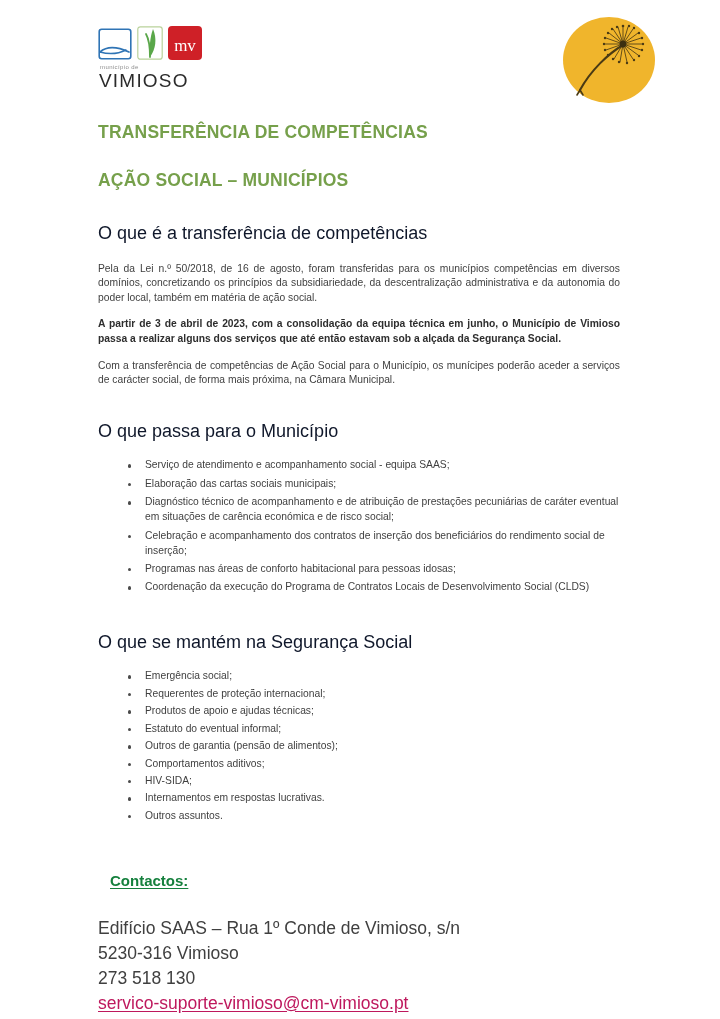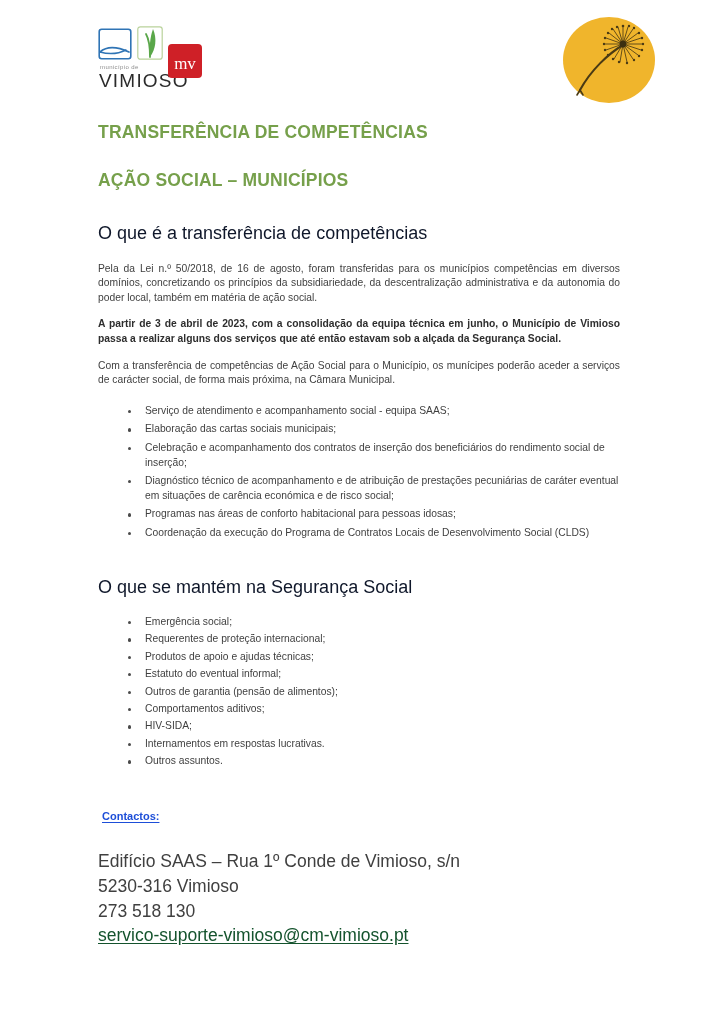--- a/index.html
+++ b/index.html
@@ -44,21 +44,21 @@
     height: 32px;
     position: relative;
   }
   .mark-leaf {
     width: 26px;
     height: 34px;
     position: relative;
   }
   .mark-mv {
     width: 34px;
-    height: 16px;
+    height: 34px;
     position: relative;
   }
   .logo-municipio {
     font-size: 6px;
     letter-spacing: 0.4px;
     color: #8d8d8d;
     margin-top: 4px;
     margin-left: 2px;
     font-family: "Liberation Sans", sans-serif;
   }
@@ -147,37 +147,37 @@
     border-radius: 50%;
   }
   ul.bullets.dense li { margin-bottom: 2.5px; }
 
   
   .contacts-wrap {
     margin-left: 98px;
     padding-top: 34px;
   }
   .contacts-title {
-    font-size: 11px;
+    font-size: 15px;
     font-weight: bold;
-    color: #1d4ed8;
+    color: #15803d;
     text-decoration: underline;
     text-underline-offset: 2px;
-    margin: 4px;
+    margin: 12px;
     line-height: 1.2;
   }
   .contacts-lines {
     margin-top: 26px;
     font-size: 17.5px;
     line-height: 1.42;
     color: #404040;
   }
   .contacts-lines div { white-space: nowrap; }
   .email-link {
-    color: #14532d;
+    color: #be185d;
     text-decoration: underline;
     text-underline-offset: 2px;
   }
 </style>
 </head>
 <body>
 
 <div class="page">
 
   <div class="header">
@@ -272,26 +272,27 @@
   <h1 class="doc-title title-2">AÇÃO SOCIAL – MUNICÍPIOS</h1>
 
   <h2 class="section-heading sh-1">O que é a transferência de competências</h2>
 
   <p class="para first">Pela da Lei n.º 50/2018, de 16 de agosto, foram transferidas para os municípios competências em diversos domínios, concretizando os princípios da subsidiariedade, da descentralização administrativa e da autonomia do poder local, também em matéria de ação social.</p>
 
   <p class="para spaced bold">A partir de 3 de abril de 2023, com a consolidação da equipa técnica em junho, o Município de Vimioso passa a realizar alguns dos serviços que até então estavam sob a alçada da Segurança Social.</p>
 
   <p class="para spaced">Com a transferência de competências de Ação Social para o Município, os munícipes poderão aceder a serviços de carácter social, de forma mais próxima, na Câmara Municipal.</p>
 
+  <h2 class="section-heading sh-2">O que passa para o Município</h2>
 
   <ul class="bullets tight">
     <li>Serviço de atendimento e acompanhamento social - equipa SAAS;</li>
     <li>Elaboração das cartas sociais municipais;</li>
+    <li>Diagnóstico técnico de acompanhamento e de atribuição de prestações pecuniárias de caráter eventual em situações de carência económica e de risco social;</li>
     <li>Celebração e acompanhamento dos contratos de inserção dos beneficiários do rendimento social de inserção;</li>
-    <li>Diagnóstico técnico de acompanhamento e de atribuição de prestações pecuniárias de caráter eventual em situações de carência económica e de risco social;</li>
     <li>Programas nas áreas de conforto habitacional para pessoas idosas;</li>
     <li>Coordenação da execução do Programa de Contratos Locais de Desenvolvimento Social (CLDS)</li>
   </ul>
 
   <h2 class="section-heading sh-3">O que se mantém na Segurança Social</h2>
 
   <ul class="bullets tight dense">
     <li>Emergência social;</li>
     <li>Requerentes de proteção internacional;</li>
     <li>Produtos de apoio e ajudas técnicas;</li>

